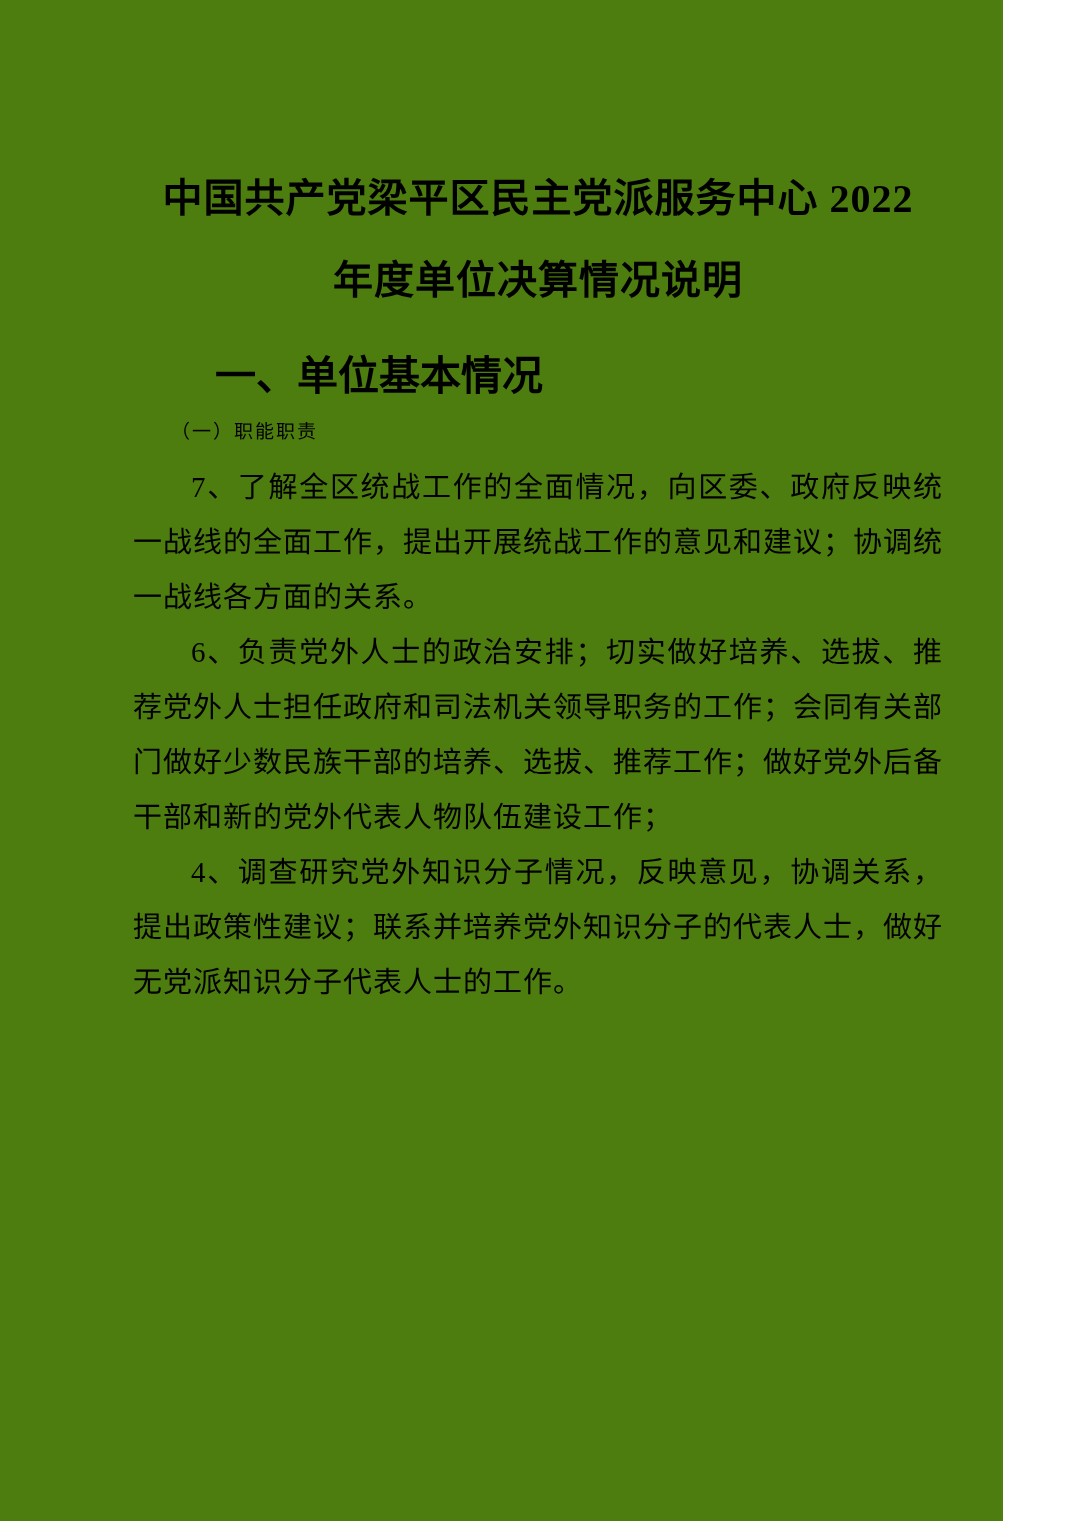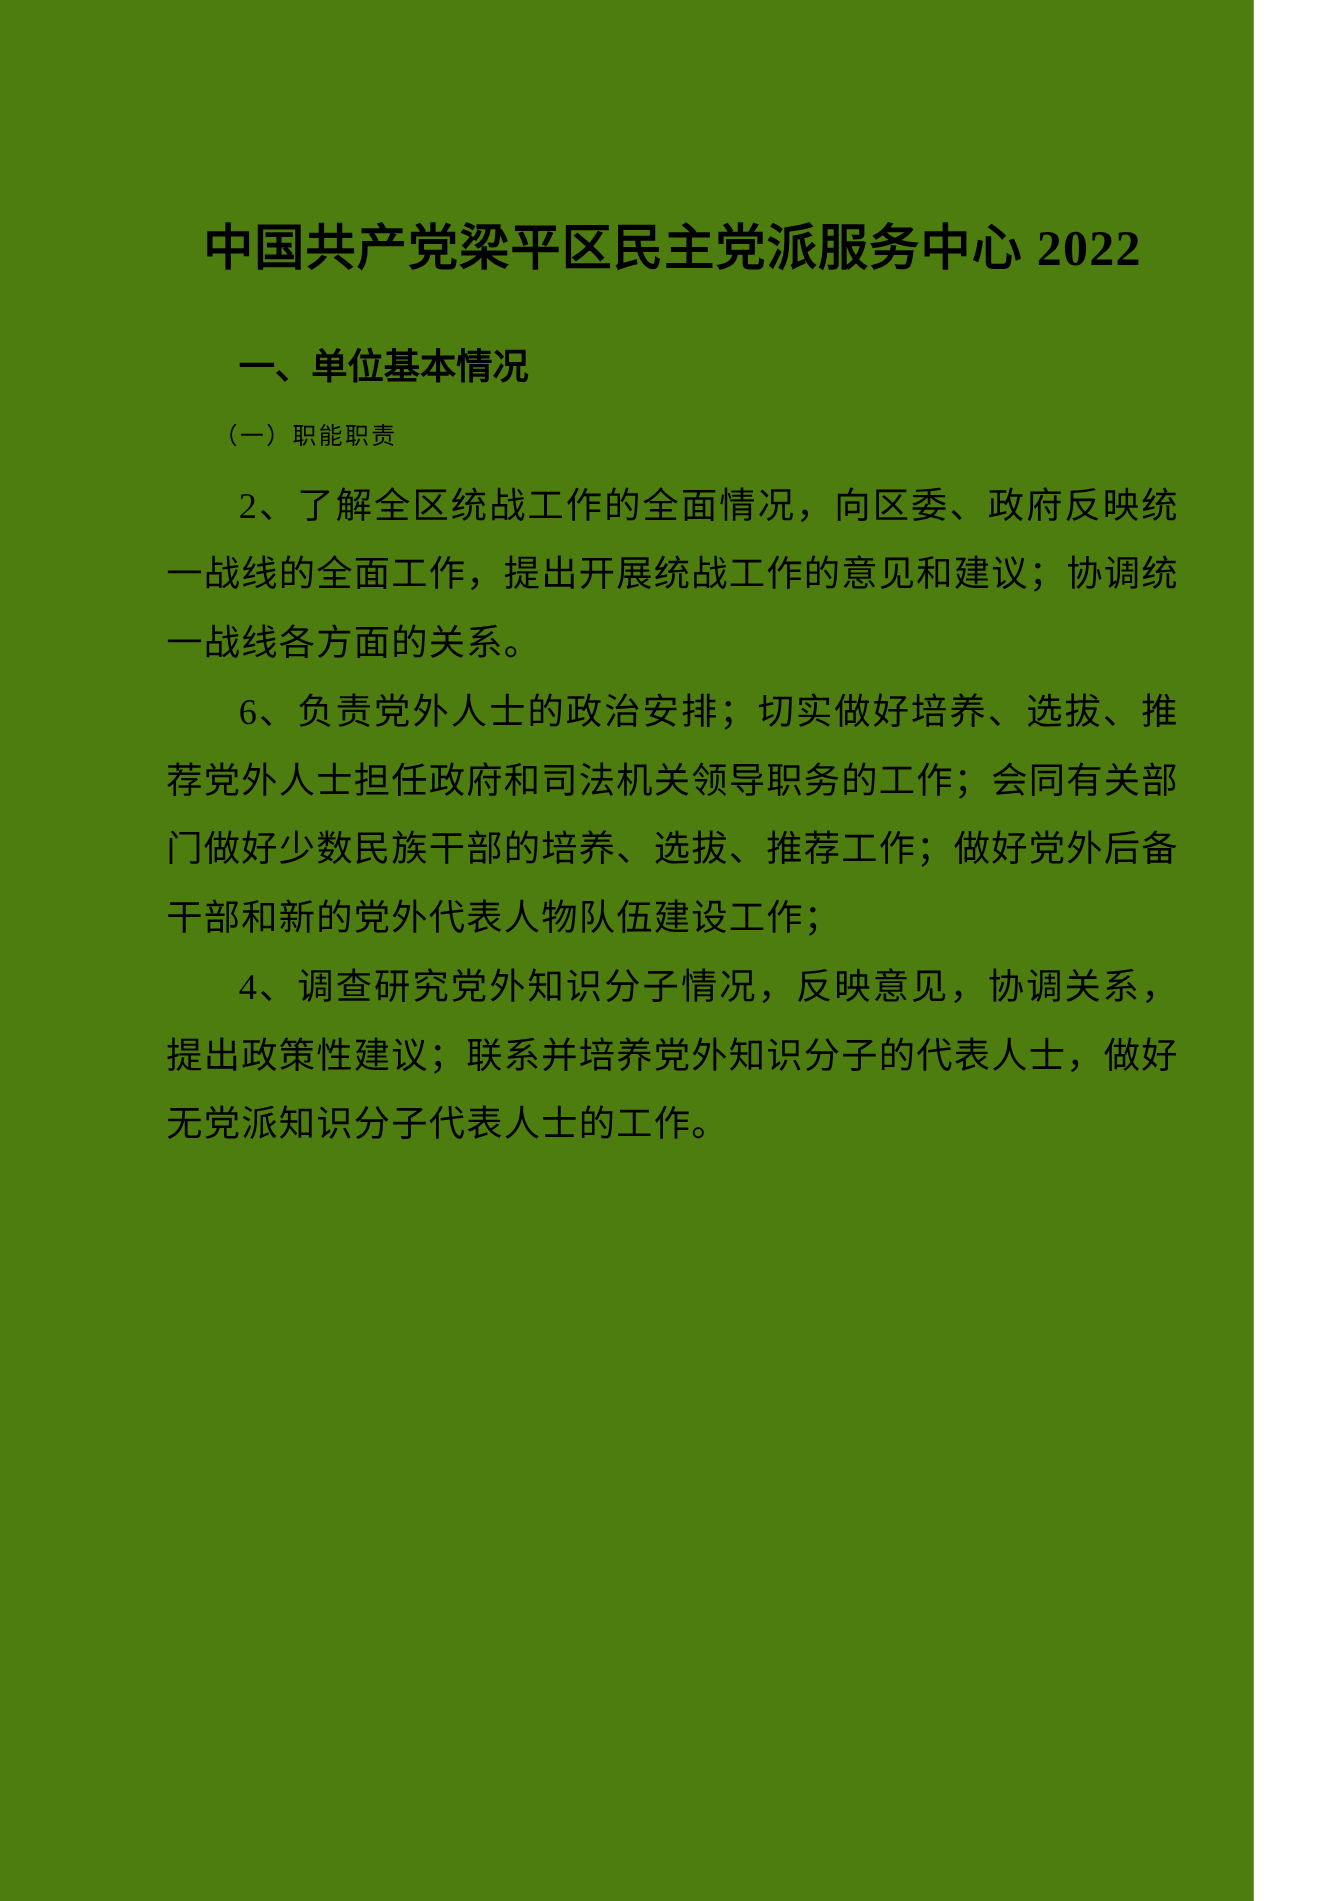--- a/index.html
+++ b/index.html
@@ -31,21 +31,21 @@
     font-family: "Liberation Serif", "DejaVu Serif", serif;
     margin: 0 0 26px 0;
   }
   .doc-title .title-line {
     display: block;
     white-space: nowrap;
   }
   .section-heading {
     font-family: "Liberation Sans", "DejaVu Sans", sans-serif;
     font-weight: 700;
-    font-size: 29px;
+    font-size: 41px;
     line-height: 56px;
     text-indent: 2em;
     margin: 0;
   }
   .subsection-heading {
     font-family: "Liberation Serif", "DejaVu Serif", serif;
     font-weight: 400;
     font-size: 19px;
     line-height: 56px;
     text-indent: 2em;
@@ -65,27 +65,28 @@
   }
 </style>
 </head>
 <body>
 
 <div class="page">
   <div class="content">
 
     <h1 class="doc-title">
       <span class="title-line">中国共产党梁平区民主党派服务中心 2022</span>
+      <span class="title-line">年度单位决算情况说明</span>
     </h1>
 
     <h2 class="section-heading">一、单位基本情况</h2>
 
     <h3 class="subsection-heading">（一）职能职责</h3>
 
 
-    <p class="body-paragraph">2、了解全区统战工作的全面情况，向区委、政府反映统一战线的全面工作，提出开展统战工作的意见和建议；协调统一战线各方面的关系。</p>
+    <p class="body-paragraph">7、了解全区统战工作的全面情况，向区委、政府反映统一战线的全面工作，提出开展统战工作的意见和建议；协调统一战线各方面的关系。</p>
 
     <p class="body-paragraph">6、负责党外人士的政治安排；切实做好培养、选拔、推荐党外人士担任政府和司法机关领导职务的工作；会同有关部门做好少数民族干部的培养、选拔、推荐工作；做好党外后备干部和新的党外代表人物队伍建设工作；</p>
 
     <p class="body-paragraph">4、调查研究党外知识分子情况，反映意见，协调关系，提出政策性建议；联系并培养党外知识分子的代表人士，做好无党派知识分子代表人士的工作。</p>
 
   </div>
 </div>
 
 </body></html>

